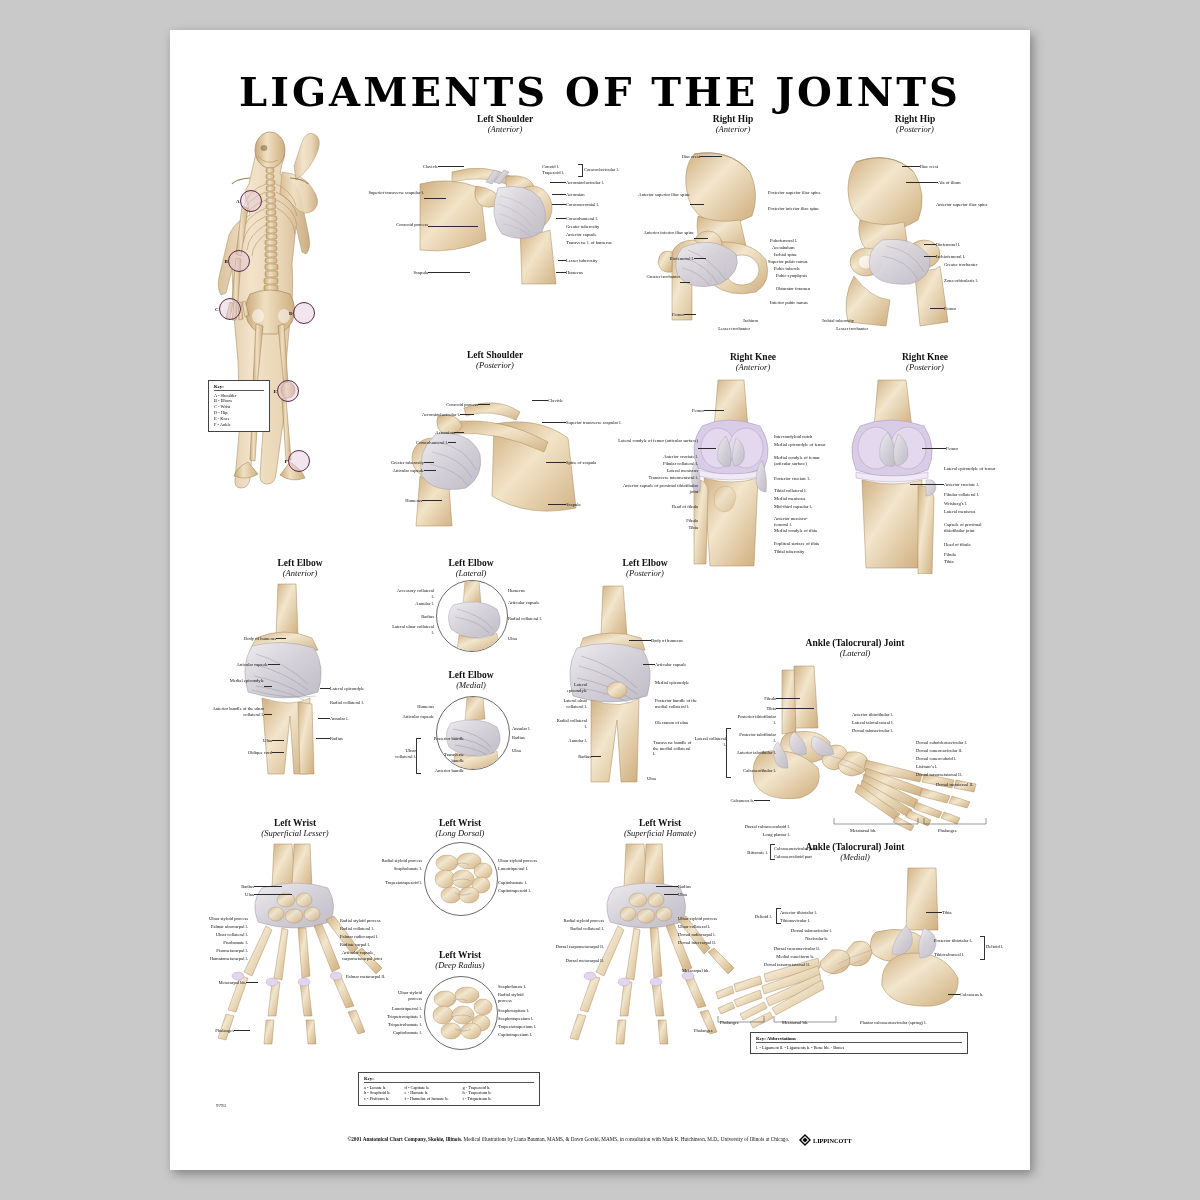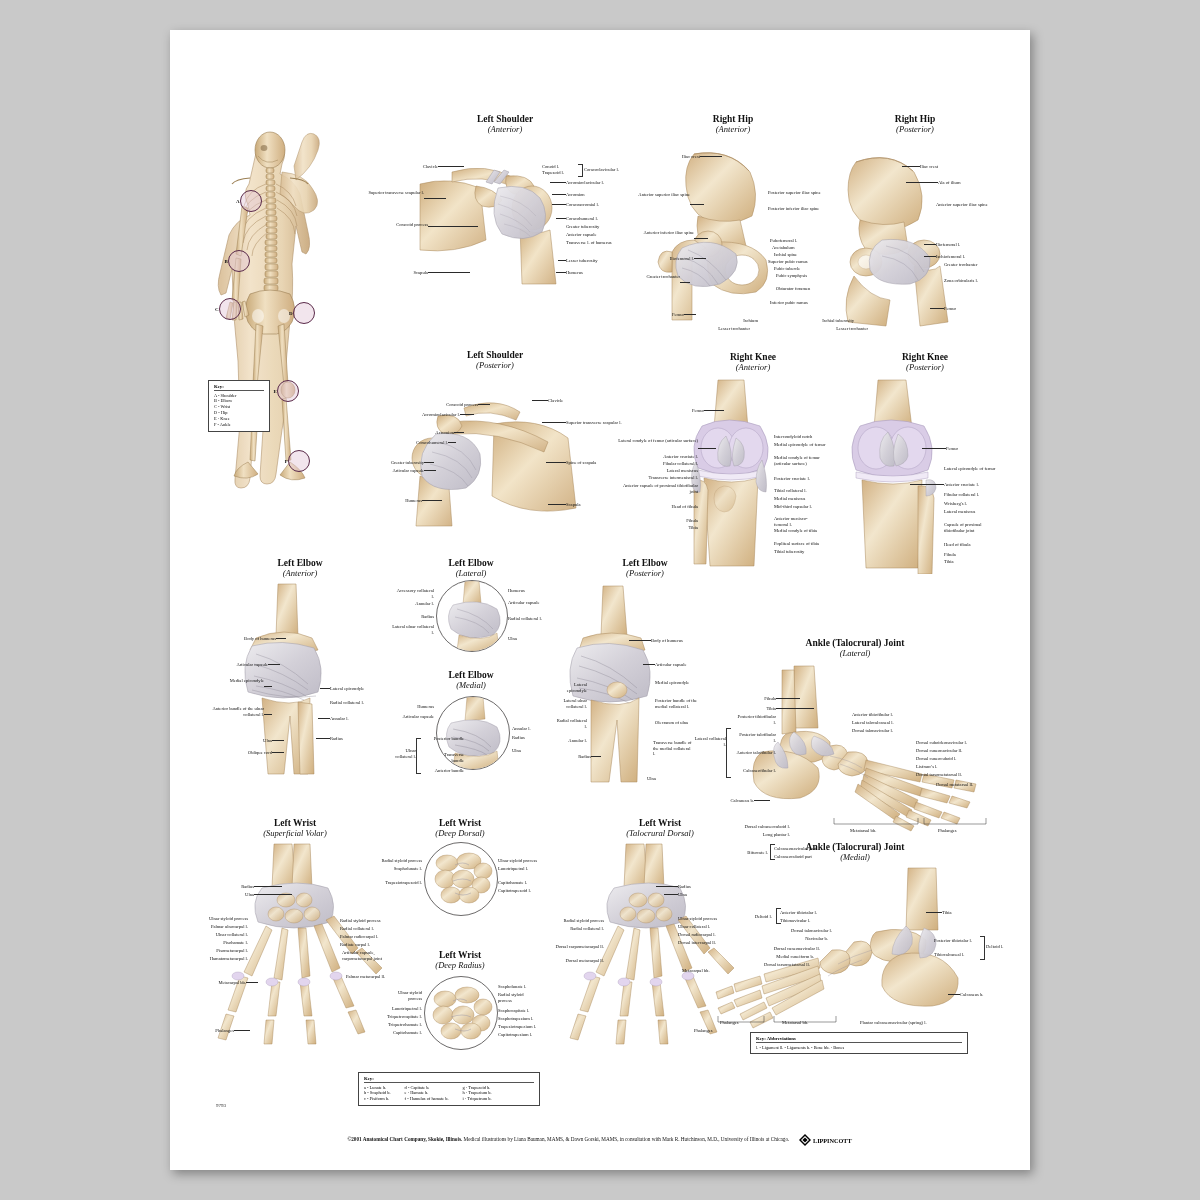--- a/index.html
+++ b/index.html
@@ -59,20 +59,21 @@
   }
   .footer b{font-weight:bold;}
   .logo{display:inline-block;vertical-align:middle;margin-left:8px;}
   .chartnum{position:absolute;left:46px;bottom:62px;font-size:5px;color:#222;}
 </style>
 </head>
 <body>
 
 <div id="poster">
 
+  <div class="title">LIGAMENTS OF THE JOINTS</div>
 
   <div class="panel" style="left:30px;top:80px;width:140px;height:420px;">
     <svg width="140" height="420" viewBox="0 0 140 420">
       <defs>
         <linearGradient id="skin" x1="0" y1="0" x2="1" y2="0">
           <stop offset="0%" stop-color="#d9bd95"></stop>
           <stop offset="35%" stop-color="#f1e1c6"></stop>
           <stop offset="70%" stop-color="#e7d2ae"></stop>
           <stop offset="100%" stop-color="#c9a87c"></stop>
         </linearGradient>
@@ -755,21 +756,21 @@
     <div class="brace" style="left:290px;top:94px;width:4px;height:22px;"></div>
     <div class="lbl" style="left:270px;top:150px;">Calcaneus b.</div>
     <div class="leader" style="left:258px;top:152px;width:12px;"></div>
     <div class="lbl" style="left:30px;top:178px;">Phalanges</div>
     <div class="lbl" style="left:92px;top:178px;">Metatarsal bb.</div>
     <div class="lbl" style="left:170px;top:178px;">Plantar calcaneonavicular (spring) l.</div>
   </div>
 
   <div class="panel" style="left:20px;top:788px;width:210px;height:230px;">
     <div class="ptitle">Left Wrist</div>
-    <div class="psub">(Superficial Volar)</div>
+    <div class="psub">(Superficial Lesser)</div>
     <svg width="210" height="208" viewBox="0 0 210 208" style="position:absolute;left:0;top:22px;">
 
       <path d="M84 4 l18 0 l4 44 l-24 0z" fill="url(#bg2)" stroke="#a8885c" stroke-width=".5"></path>
       <path d="M104 4 l16 0 l2 44 l-20 0z" fill="url(#bg2)" stroke="#a8885c" stroke-width=".5"></path>
 
       <path d="M72 48 q36 -10 66 0 q10 18 2 34 q-36 12 -72 0 q-8 -20 4 -34z" fill="url(#lg1)" stroke="#9e9aa6" stroke-width=".5"></path>
       <g fill="url(#bg2)" stroke="#a8885c" stroke-width=".4" opacity=".9">
         <ellipse cx="96" cy="60" rx="9" ry="7"></ellipse>
           <ellipse cx="114" cy="60" rx="8" ry="7"></ellipse>
         <ellipse cx="86" cy="74" rx="8" ry="7"></ellipse>
@@ -821,21 +822,21 @@
     <div class="lbl" style="left:150px;top:100px;">Radial styloid process</div>
     <div class="lbl" style="left:150px;top:108px;">Radial collateral l.</div>
     <div class="lbl" style="left:150px;top:116px;">Palmar radiocarpal l.</div>
     <div class="lbl" style="left:150px;top:124px;">Radiate carpal l.</div>
     <div class="lbl w" style="left:152px;top:132px;width:56px;">Articular capsule, carpometacarpal joint</div>
     <div class="lbl" style="left:156px;top:156px;">Palmar metacarpal ll.</div>
   </div>
 
   <div class="panel" style="left:190px;top:788px;width:200px;height:130px;">
     <div class="ptitle">Left Wrist</div>
-    <div class="psub">(Deep Dorsal)</div>
+    <div class="psub">(Long Dorsal)</div>
     <div class="circleframe" style="left:64px;top:24px;width:72px;height:72px;">
       <svg width="72" height="72" viewBox="0 0 72 72">
         <g fill="url(#bg2)" stroke="#a8885c" stroke-width=".4">
           <ellipse cx="22" cy="20" rx="11" ry="8"></ellipse>
             <ellipse cx="44" cy="18" rx="12" ry="8"></ellipse>
           <ellipse cx="58" cy="28" rx="9" ry="8"></ellipse>
             <ellipse cx="20" cy="36" rx="10" ry="9"></ellipse>
           <ellipse cx="38" cy="36" rx="11" ry="9"></ellipse>
             <ellipse cx="56" cy="42" rx="9" ry="8"></ellipse>
           <ellipse cx="26" cy="52" rx="10" ry="8"></ellipse>
@@ -887,21 +888,21 @@
     <div class="lbl" style="left:138px;top:34px;">Scapholunate l.</div>
     <div class="lbl w" style="left:138px;top:42px;width:38px;">Radial styloid process</div>
     <div class="lbl" style="left:138px;top:58px;">Scaphocapitate l.</div>
     <div class="lbl" style="left:138px;top:66px;">Scaphotrapezium l.</div>
     <div class="lbl" style="left:138px;top:74px;">Trapeziotrapezium l.</div>
     <div class="lbl" style="left:138px;top:82px;">Capitotrapezium l.</div>
   </div>
 
   <div class="panel" style="left:390px;top:788px;width:200px;height:230px;">
     <div class="ptitle">Left Wrist</div>
-    <div class="psub">(Talocrural Dorsal)</div>
+    <div class="psub">(Superficial Hamate)</div>
     <svg width="200" height="208" viewBox="0 0 200 208" style="position:absolute;left:0;top:22px;">
       <path d="M66 4 l18 0 l4 44 l-24 0z" fill="url(#bg2)" stroke="#a8885c" stroke-width=".5"></path>
       <path d="M86 4 l16 0 l2 44 l-20 0z" fill="url(#bg2)" stroke="#a8885c" stroke-width=".5"></path>
       <path d="M54 48 q36 -10 66 0 q10 18 2 34 q-36 12 -72 0 q-8 -20 4 -34z" fill="url(#lg1)" stroke="#9e9aa6" stroke-width=".5"></path>
       <g fill="url(#bg2)" stroke="#a8885c" stroke-width=".4" opacity=".9">
         <ellipse cx="78" cy="60" rx="9" ry="7"></ellipse>
           <ellipse cx="96" cy="60" rx="8" ry="7"></ellipse>
         <ellipse cx="68" cy="74" rx="8" ry="7"></ellipse>
           <ellipse cx="86" cy="76" rx="9" ry="7"></ellipse>
         <ellipse cx="104" cy="74" rx="8" ry="7"></ellipse>

